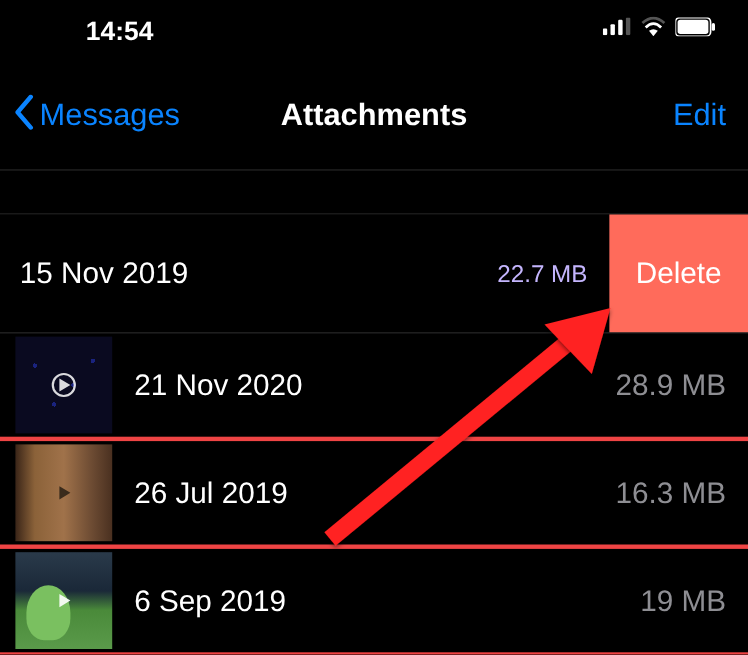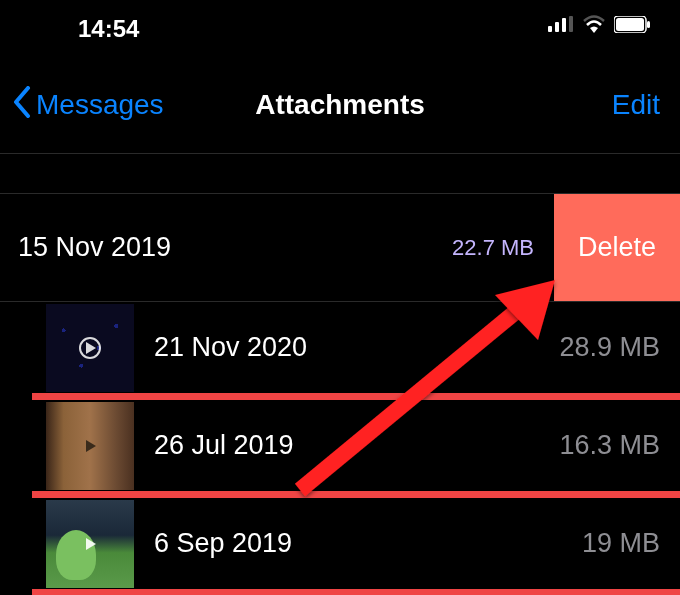--- a/index.html
+++ b/index.html
@@ -98,23 +98,22 @@
     }
     .list {
       display: flex;
       flex-direction: column;
     }
     .row {
       display: flex;
       align-items: center;
       height: 98px;
       padding: 4px 20px 4px 14px;
-      border-bottom: 7px solid #ef4444;
+      border-bottom: 4px solid #ef4444;
       gap: 20px;
-      margin-left: 32px;
     }
     .thumb {
       width: 88px;
       height: 88px;
       background: #1a1a1a;
       position: relative;
       flex-shrink: 0;
     }
     .thumb.dark-dots {
       background: #0a0a20;

